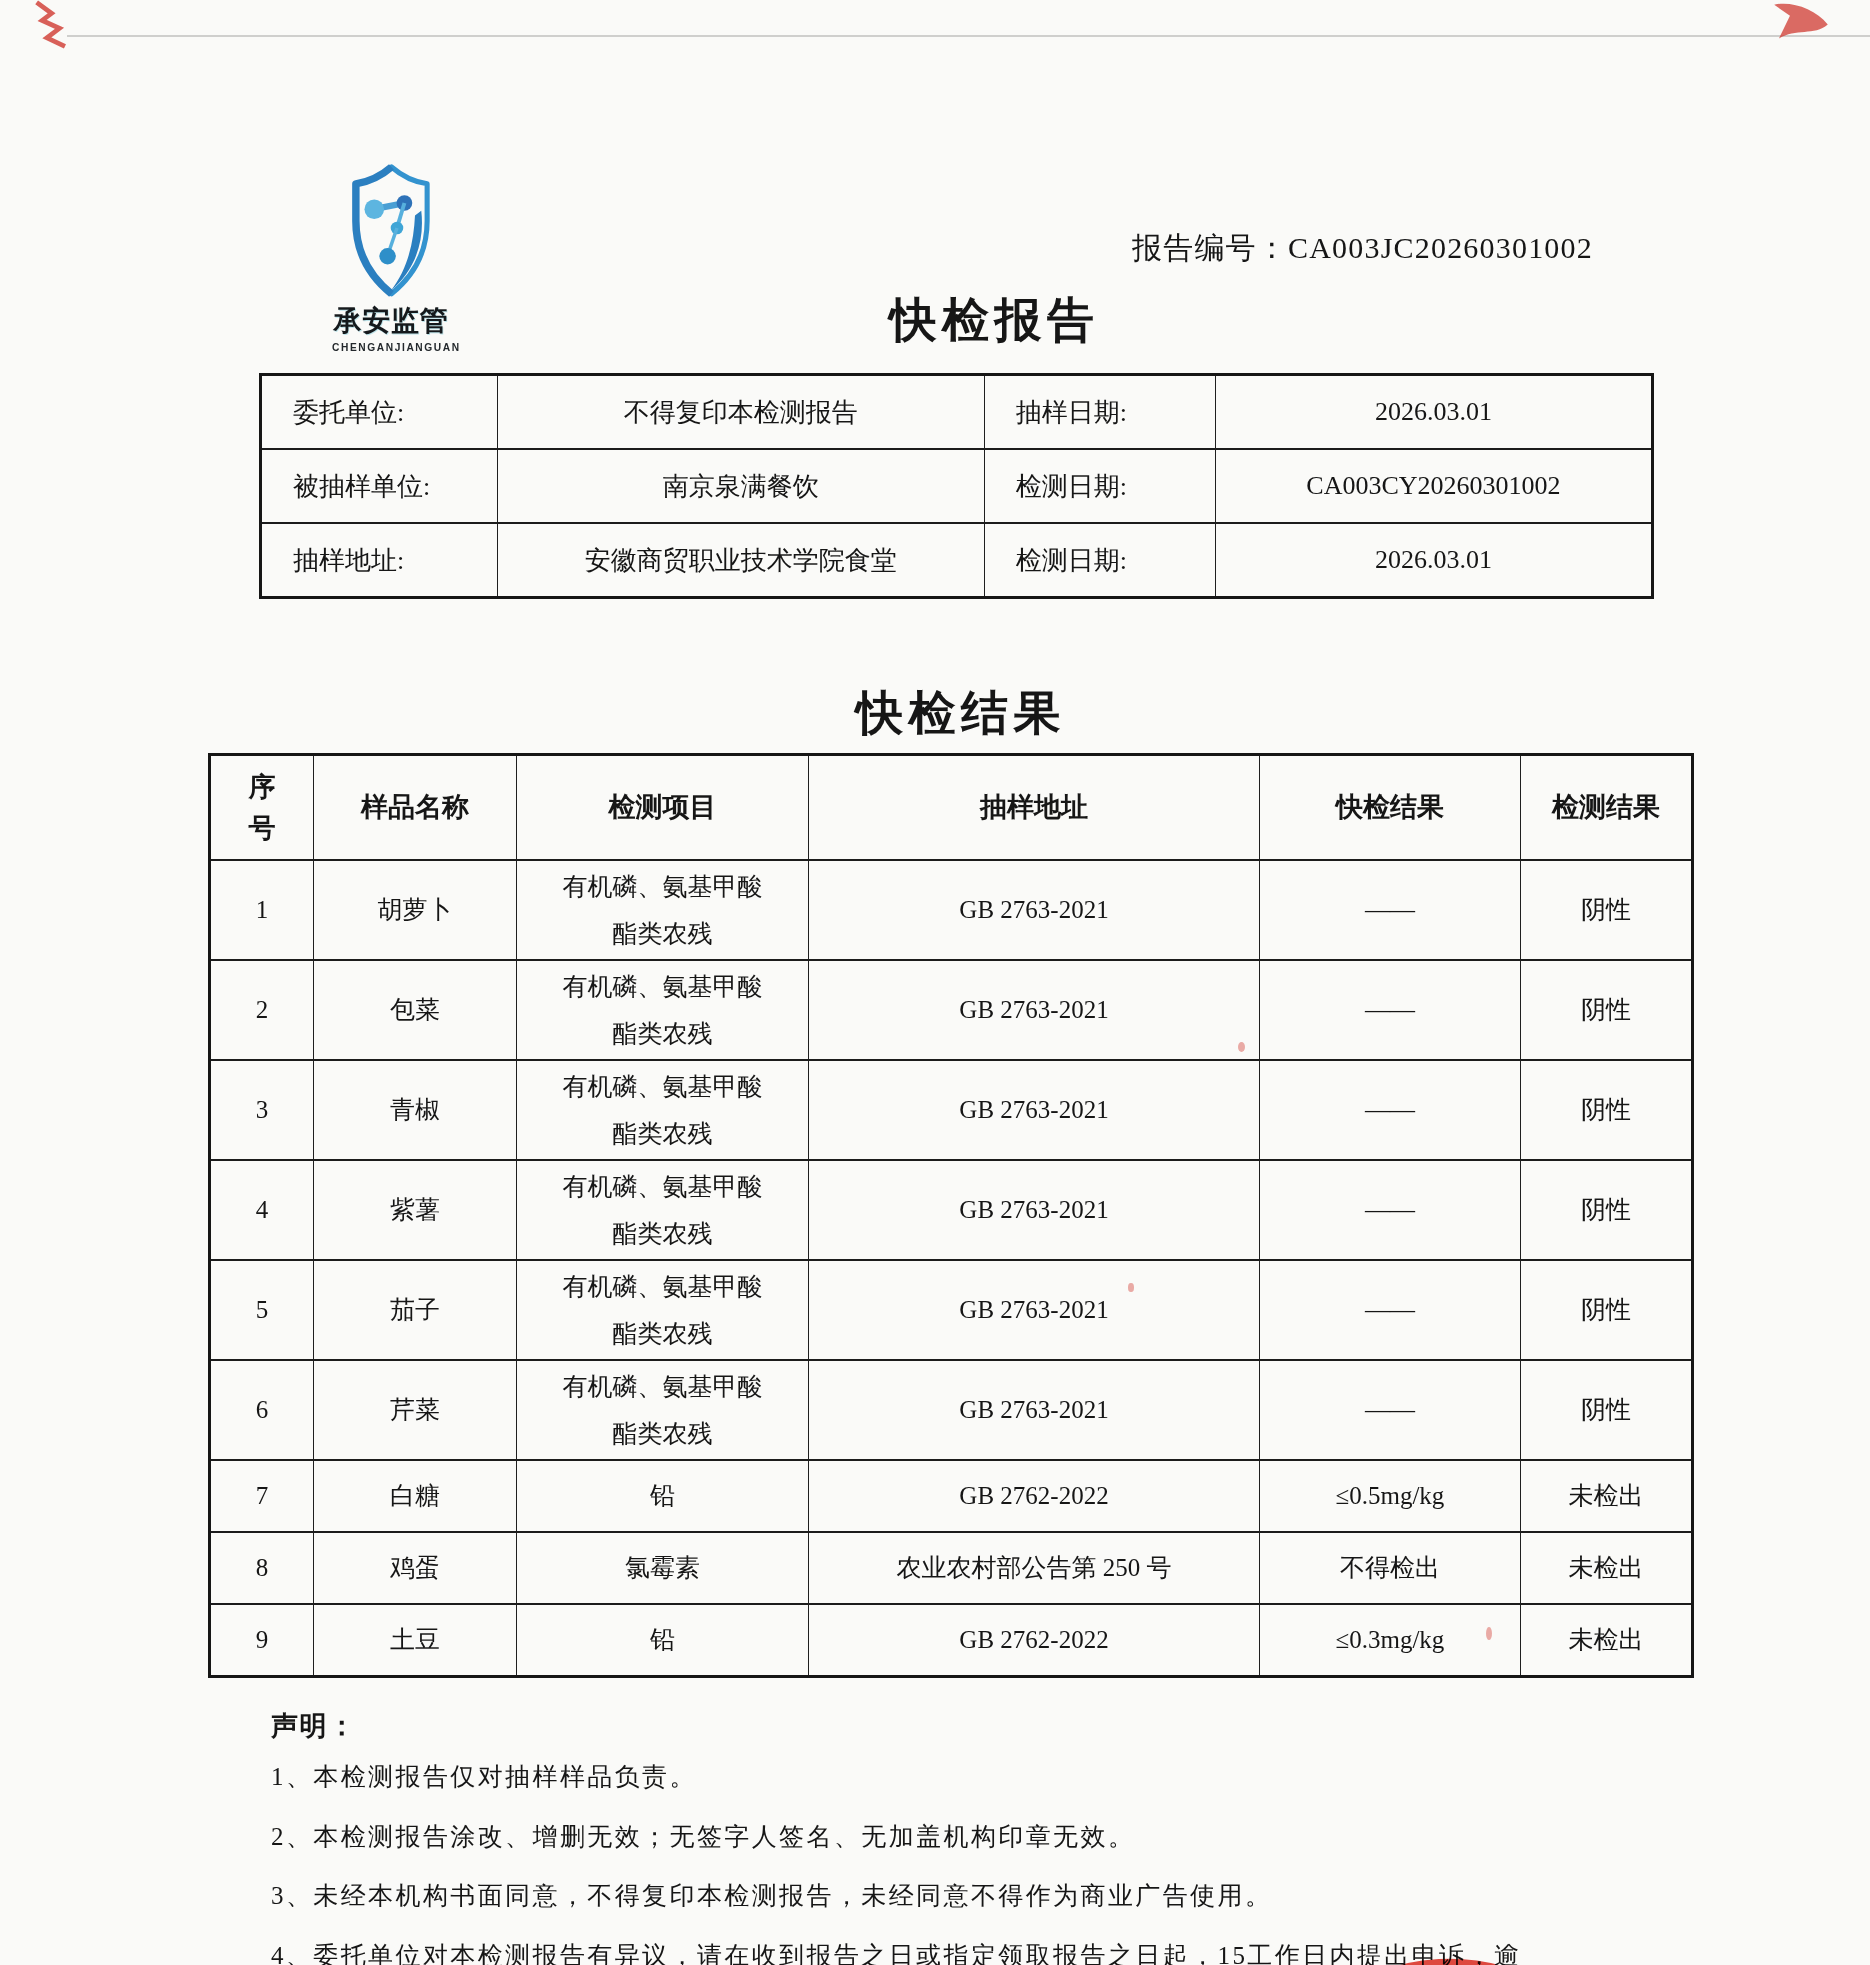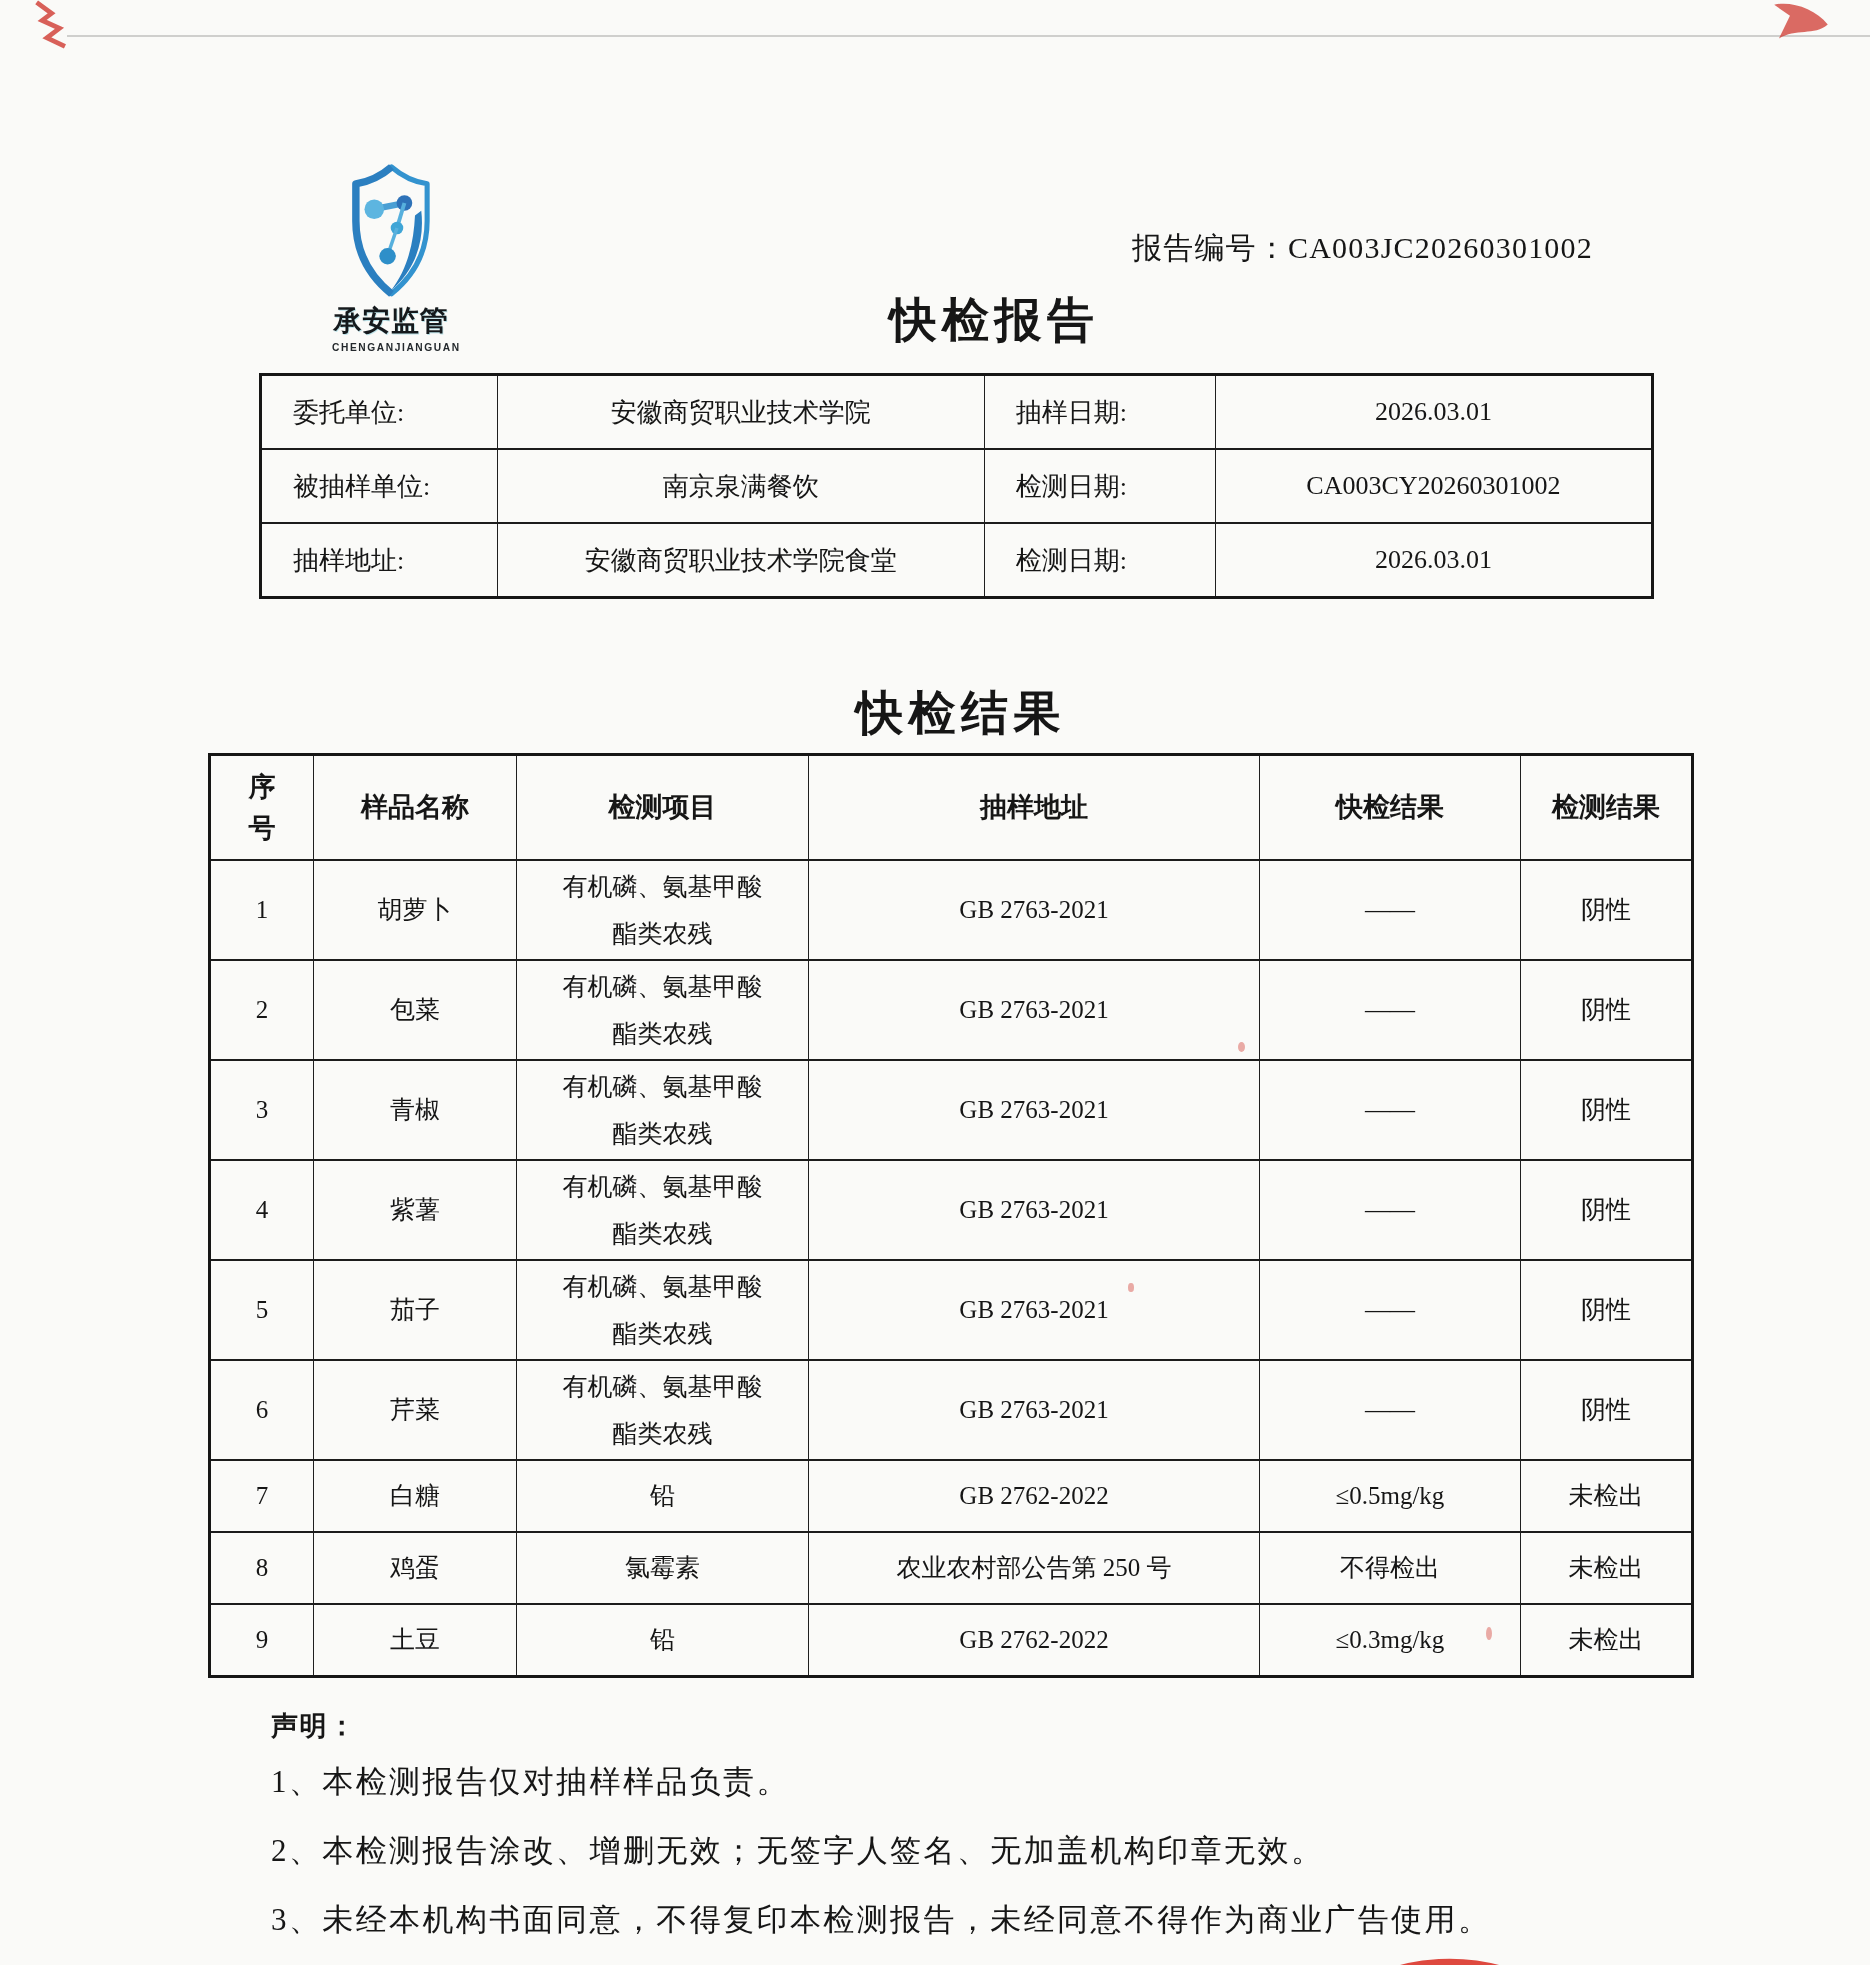--- a/index.html
+++ b/index.html
@@ -34,21 +34,21 @@
 
   .results-table{position:absolute;left:208px;top:753px;width:1486px;border:3.5px solid #161616;}
   .results-table th{font-size:27px;font-weight:bold;height:101px;line-height:1.5;}
   .results-table td{font-size:25px;line-height:1.9;}
   tr.r-tall td{height:96px;}
   tr.r-short td{height:68px;}
 
   
   .statement{position:absolute;left:271px;top:1708px;width:1431px;}
   .statement-heading{font-size:27px;font-weight:bold;letter-spacing:1.6px;margin-bottom:13px;}
-  .statement-item{font-size:31px;letter-spacing:2.4px;line-height:1.62;margin-bottom:19px;white-space:pre-line;padding-left:59px;text-indent:-59px;}
+  .statement-item{font-size:25px;letter-spacing:2.4px;line-height:1.62;margin-bottom:19px;white-space:pre-line;padding-left:59px;text-indent:-59px;}
 
   
   .stamp{position:absolute;left:1254px;top:1949px;width:385px;height:318px;mix-blend-mode:multiply;opacity:.92;transform:rotate(-3deg);z-index:3;}
 
   
   .artifact{position:absolute;pointer-events:none;}
   .speck{position:absolute;border-radius:50%;background:#d44a40;opacity:.45;}
 </style>
 </head>
 <body>
@@ -81,21 +81,21 @@
   <table class="info-table">
     <colgroup>
         <col style="width:17%">
         <col style="width:35%">
         <col style="width:16.6%">
         <col style="width:31.4%">
       </colgroup>
     <tbody>
         <tr>
       <th>委托单位:</th>
-      <td>安徽商贸职业技术学院</td>
+      <td>不得复印本检测报告</td>
       <th>抽样日期:</th>
       <td>2026.03.01</td>
     </tr>
     <tr>
       <th>被抽样单位:</th>
       <td>南京泉满餐饮</td>
       <th>检测日期:</th>
       <td>CA003CY20260301002</td>
     </tr>
     <tr>

